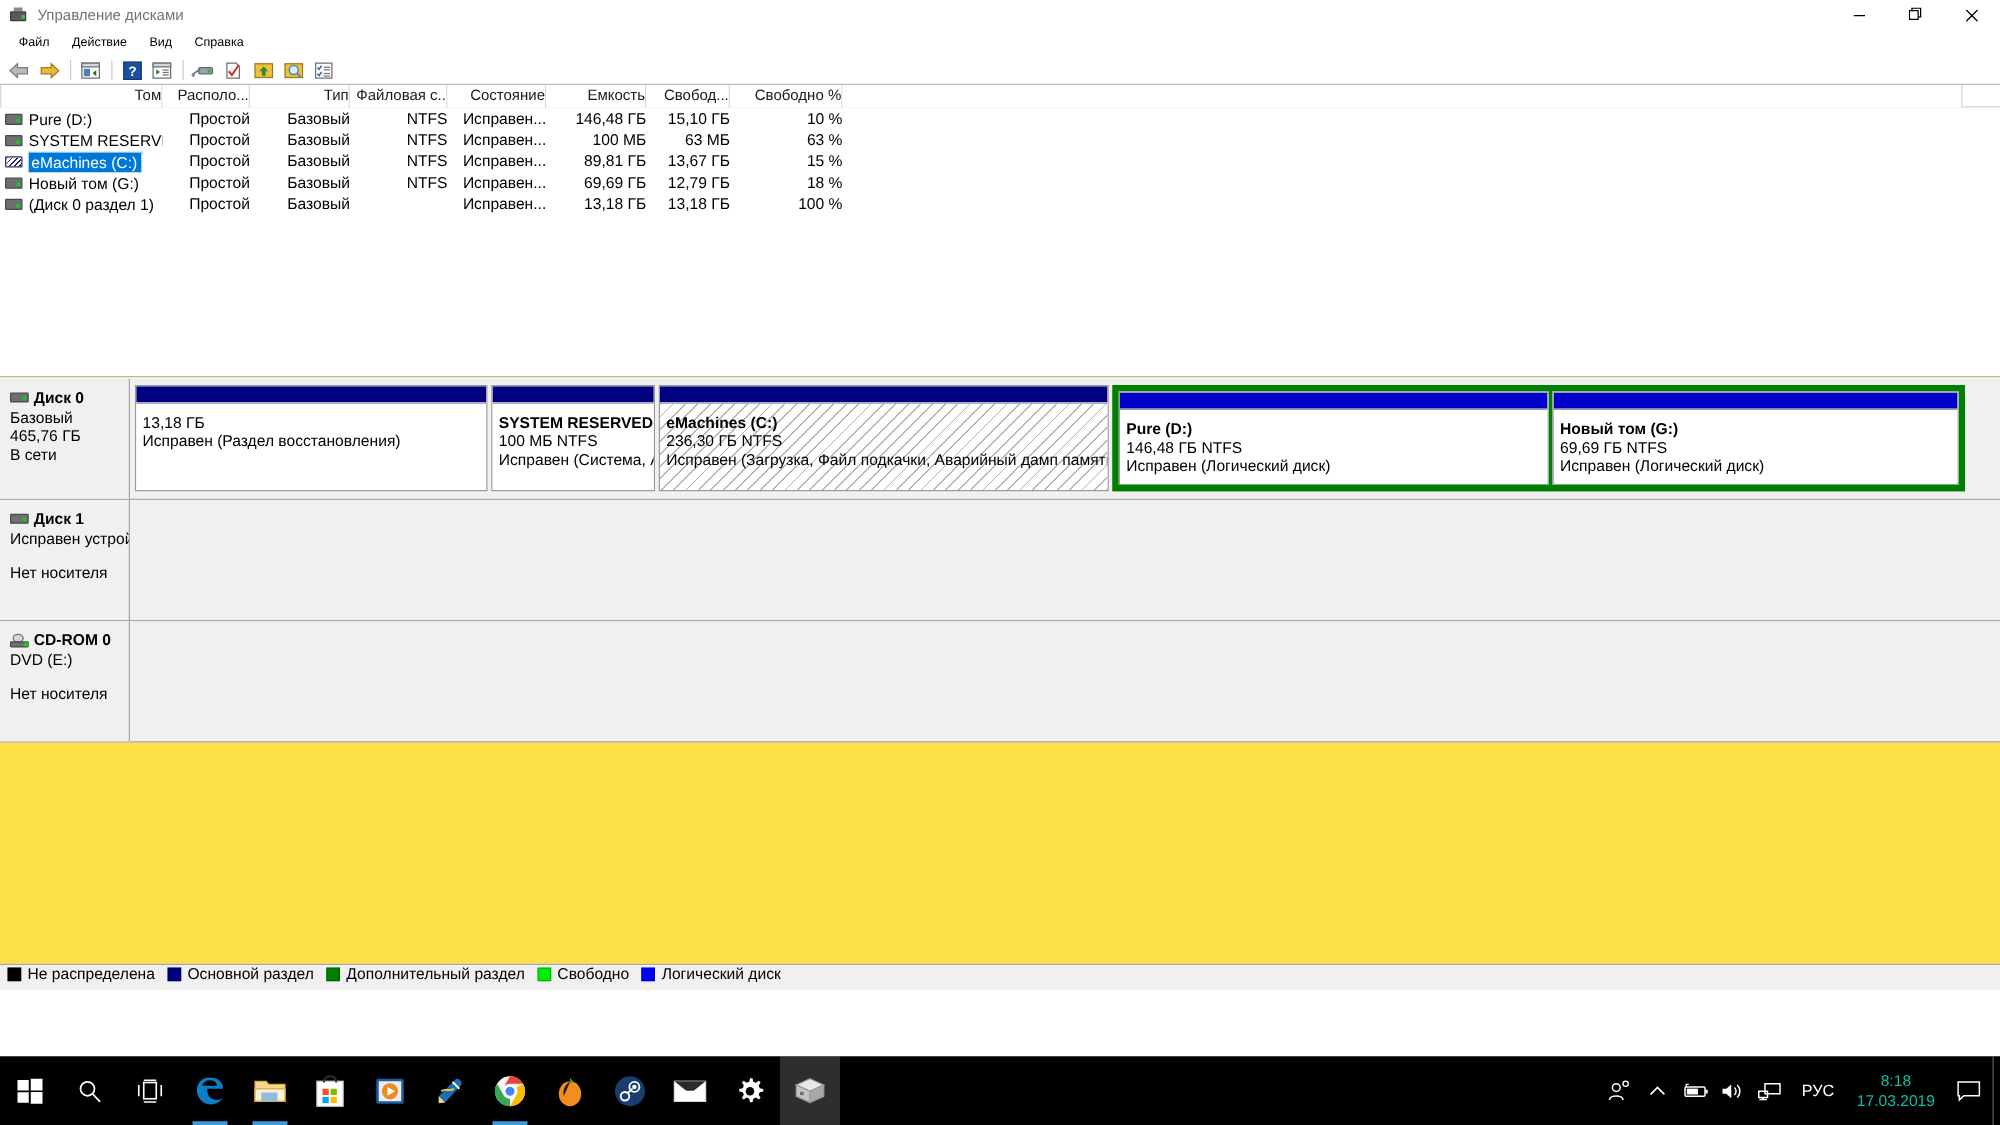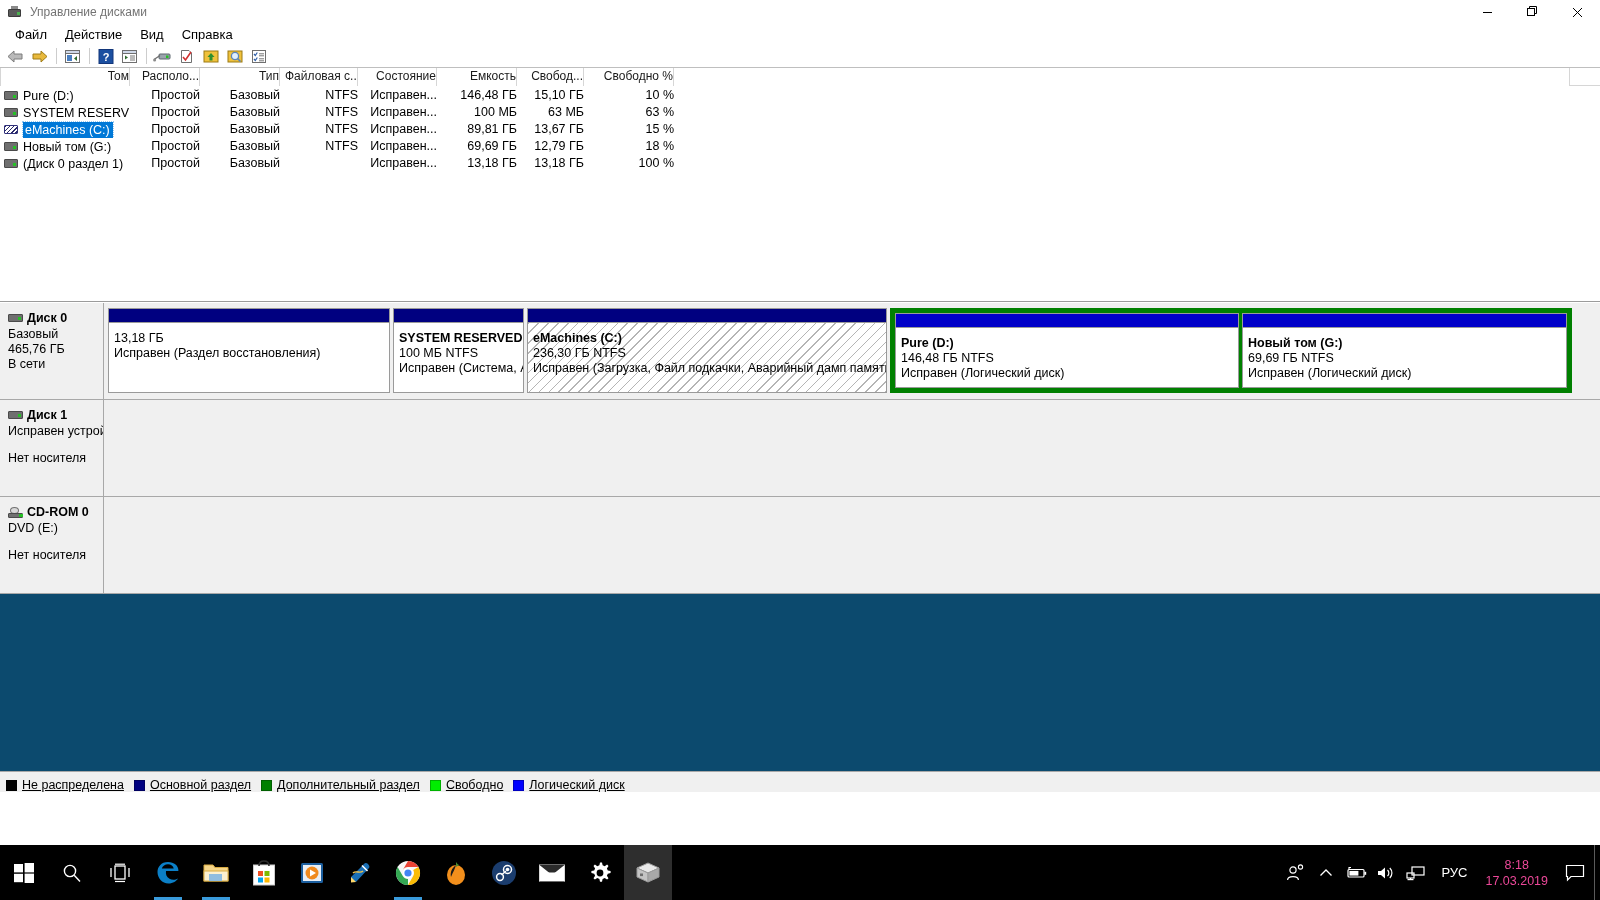--- a/index.html
+++ b/index.html
@@ -42,21 +42,21 @@
     width: 45px; height: 24px;
     display: flex; align-items: center; justify-content: center;
     color: #000;
   }
 
   
   .menubar {
     height: 21px; width: 1600px; background: #ffffff;
     display: flex; align-items: center; padding-left: 6px;
   }
-  .menu-item { padding: 2px 9px; font-size: 13px; color: #000; }
+  .menu-item { padding: 2px 9px; font-size: 10px; color: #000; }
 
   
   .toolbar {
     height: 23px; width: 1600px; background: #ffffff;
     display: flex; align-items: center; padding-left: 4px;
     border-bottom: 1px solid #bfbfbf;
   }
   .tool-btn {
     width: 23px; height: 21px;
     display: flex; align-items: center; justify-content: center;
@@ -104,21 +104,21 @@
     border-color: #30307a;
   }
   .vol-icon.hatch::after { display: none; }
   .vol-name-sel {
     background: #0078d7; color: #ffffff; padding: 0 3px 0 2px;
     outline: 1px dotted #99c9ef;
   }
 
   
   .graph-pane {
-    width: 1600px; height: 490px; background: #0c4a6e;
+    width: 1600px; height: 490px; background: #fde047;
     border-top: 1px solid #ffffff;
     position: relative;
     overflow: hidden;
   }
   .disk-row { display: flex; border-bottom: 1px solid #a8a8a8; background: #f0f0f0; }
   .disk-info {
     width: 104px; flex: 0 0 104px;
     border-right: 1px solid #a8a8a8;
     padding: 8px 4px 4px 8px;
     background: #f0f0f0;
@@ -188,21 +188,21 @@
   }
   .extended .part { margin-right: 3px; }
   .extended .part:last-child { margin-right: 0; }
 
   
   .legend {
     position: absolute; left: 0; bottom: 0;
     width: 1600px; height: 21px;
     background: #f0f0f0;
     border-top: 1px solid #a8a8a8;
-    display: flex; align-items: flex-end; padding-left: 6px; text-decoration: underline;
+    display: flex; align-items: flex-start; padding-left: 6px;
   }
   .leg-item { display: flex; align-items: center; margin-right: 10px; }
   .leg-sw { width: 11px; height: 11px; margin-right: 5px; border: 1px solid rgba(0,0,0,0.25); }
   .leg-txt { font-size: 12.5px; color: #000; white-space: nowrap; }
 
   
   .taskbar {
     position: absolute; left: 0; top: 845px;
     width: 1600px; height: 55px; background: #000000;
     display: flex; align-items: center;
@@ -221,21 +221,21 @@
     position: absolute; right: 0; top: 0; height: 55px;
     display: flex; align-items: center; color: #ffffff;
   }
   .tray-ico {
     width: 30px; height: 55px; display: flex; align-items: center; justify-content: center;
     color: #ffffff;
   }
   .tray-lang { font-size: 13px; color: #fff; padding: 0 10px; }
   .tray-clock {
     display: flex; flex-direction: column; align-items: center;
-    justify-content: center; color: #ec4899; padding: 0 8px; line-height: 16px;
+    justify-content: center; color: #14b8a6; padding: 0 8px; line-height: 16px;
   }
   .tray-clock span { font-size: 12.5px; }
   .tray-action { width: 38px; height: 55px; display:flex; align-items:center; justify-content:center; }
   .tray-showdesk { width: 6px; height: 55px; border-left: 1px solid #5a5a5a; }
 
   .startbtn { width: 48px; height: 55px; display:flex; align-items:center; justify-content:center; }
 </style>
 </head>
 <body>
 

